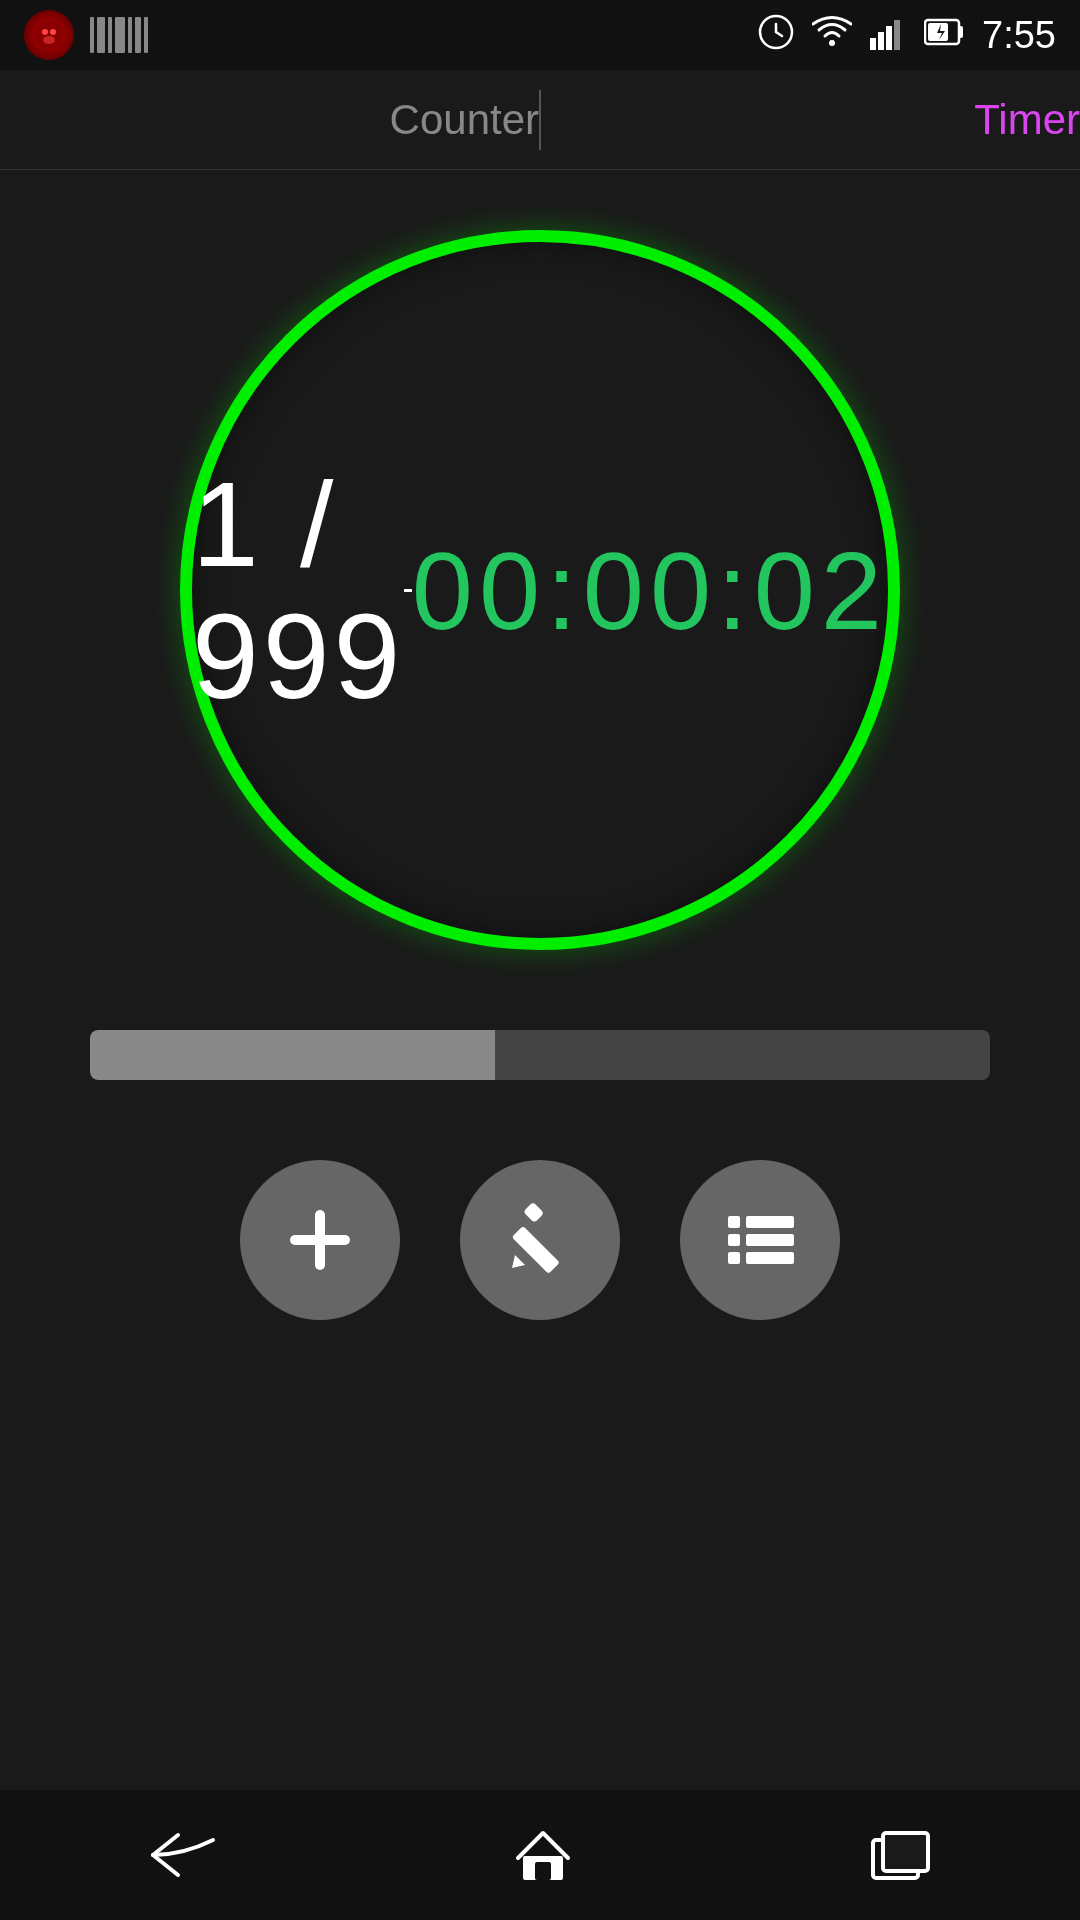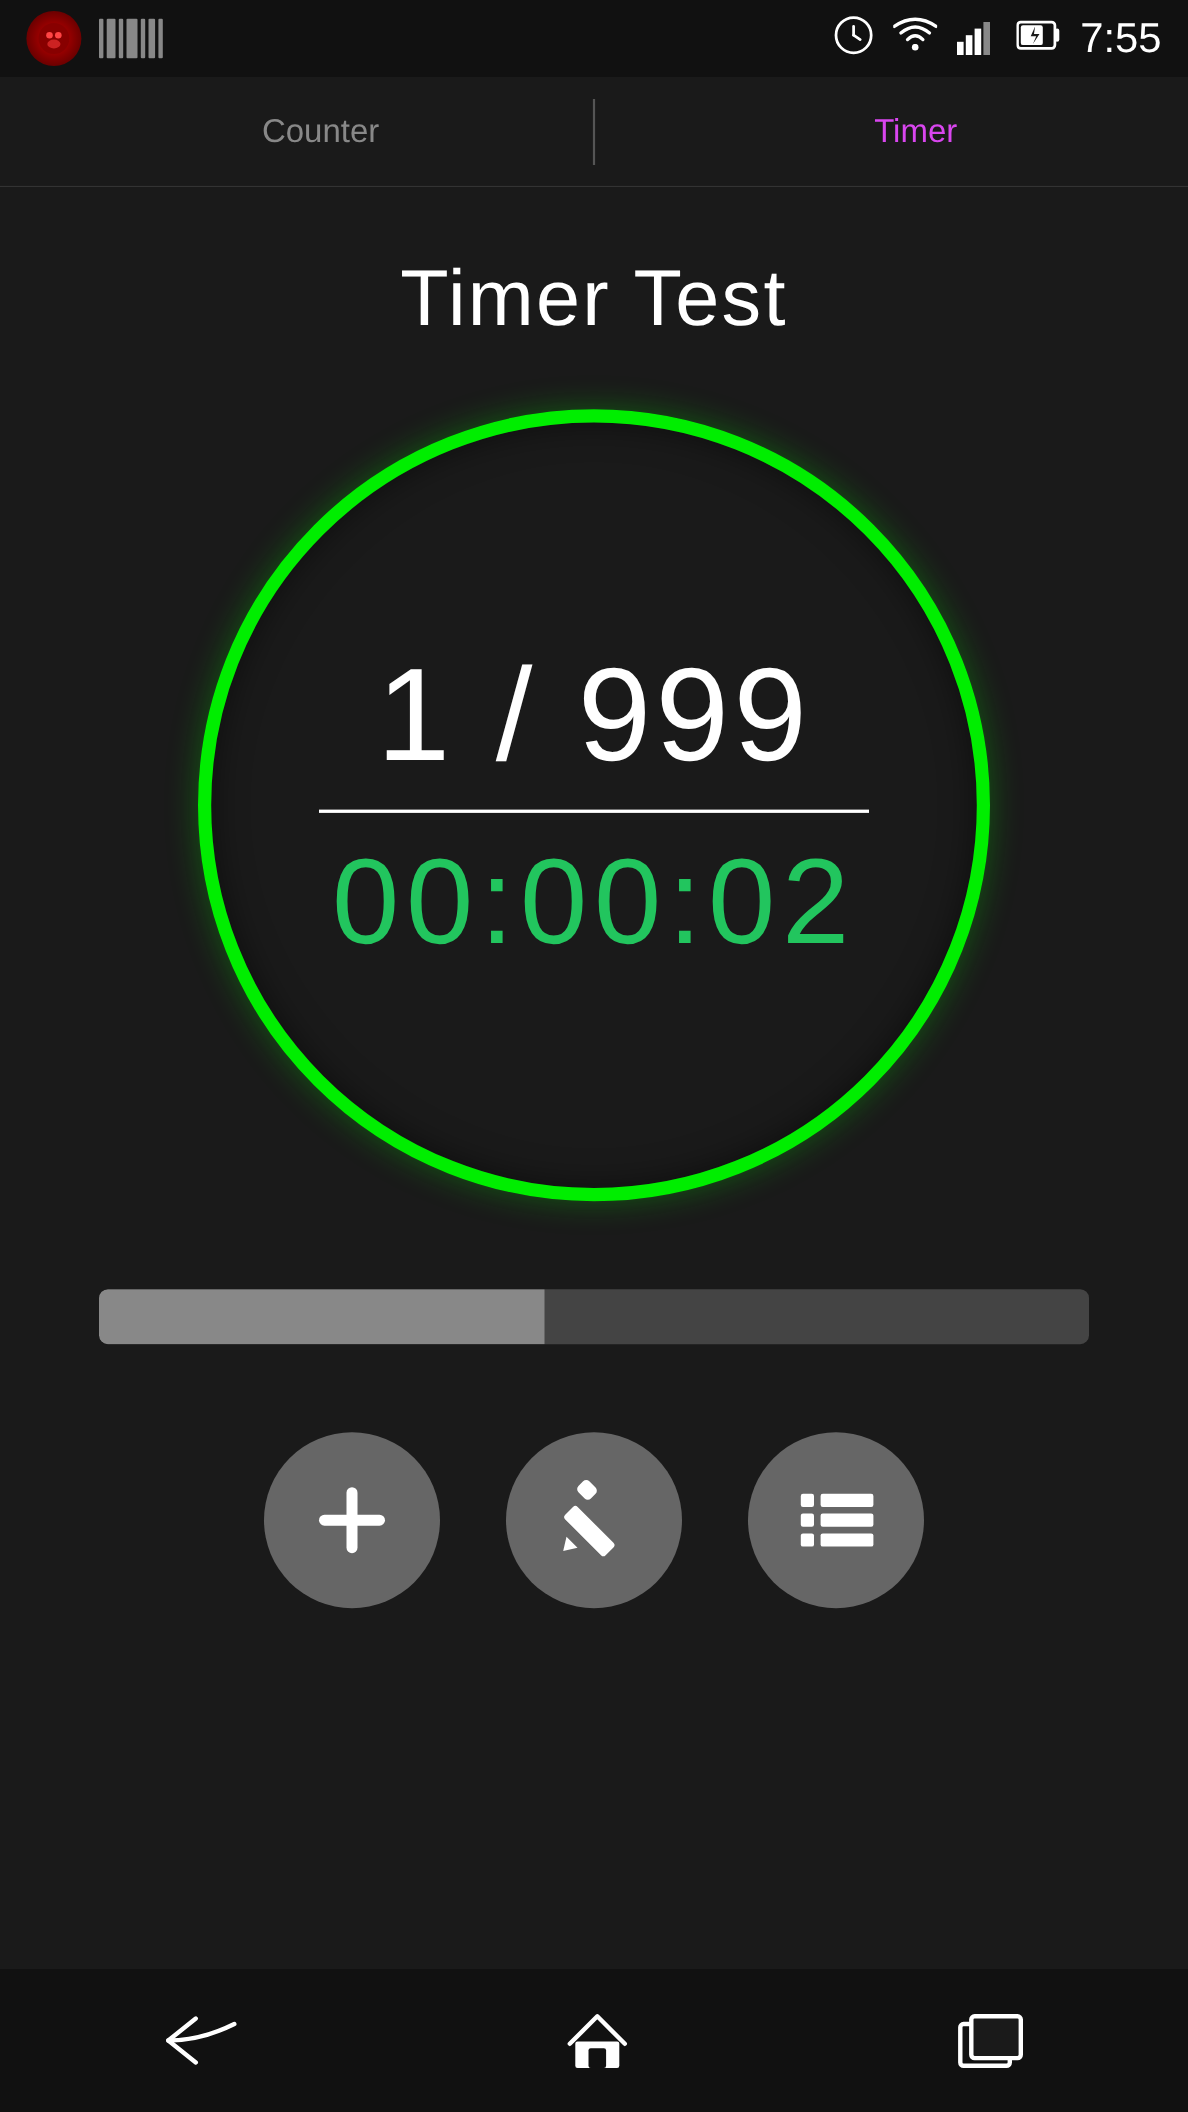--- a/index.html
+++ b/index.html
@@ -83,22 +83,22 @@
       display: flex;
       align-items: center;
       border-bottom: 1px solid #333;
     }
 
     .tab-item {
       flex: 1;
       height: 100%;
       display: flex;
       align-items: center;
-      justify-content: center;
-      font-size: 30px;
+      justify-content: flex-end;
+      font-size: 42px;
       cursor: pointer;
       margin-left: 44px;
     }
 
     .tab-item.inactive {
       color: #888888;
     }
 
     .tab-item.active {
       color: #d946ef;
@@ -137,21 +137,21 @@
       align-items: center;
       justify-content: center;
     }
 
     #timer-circle {
       width: 720px;
       height: 720px;
       border-radius: 50%;
       border: 12px solid #00ee00;
       display: flex;
-      flex-direction: column;
+      flex-direction: row;
       align-items: center;
       justify-content: center;
       gap: 0px;
       background: transparent;
       position: absolute;
       box-shadow: 0 0 30px rgba(0, 238, 0, 0.3), inset 0 0 30px rgba(0, 0, 0, 0.5);
     }
 
     #counter-display {
       font-size: 120px;
@@ -305,21 +305,20 @@
     <span>Counter</span>
   </div>
   <div class="tab-divider"></div>
   <div class="tab-item active">
     <span>Timer</span>
   </div>
 </div>
 
 <div id="main-content">
 
-  <div id="timer-name">Timer Test</div>
 
   <div id="circle-container">
     <div id="timer-circle">
       <div id="counter-display">1 / 999</div>
       <div id="circle-divider"></div>
       <div id="time-display">00:00:02</div>
     </div>
   </div>
 
   <div id="progress-container">

